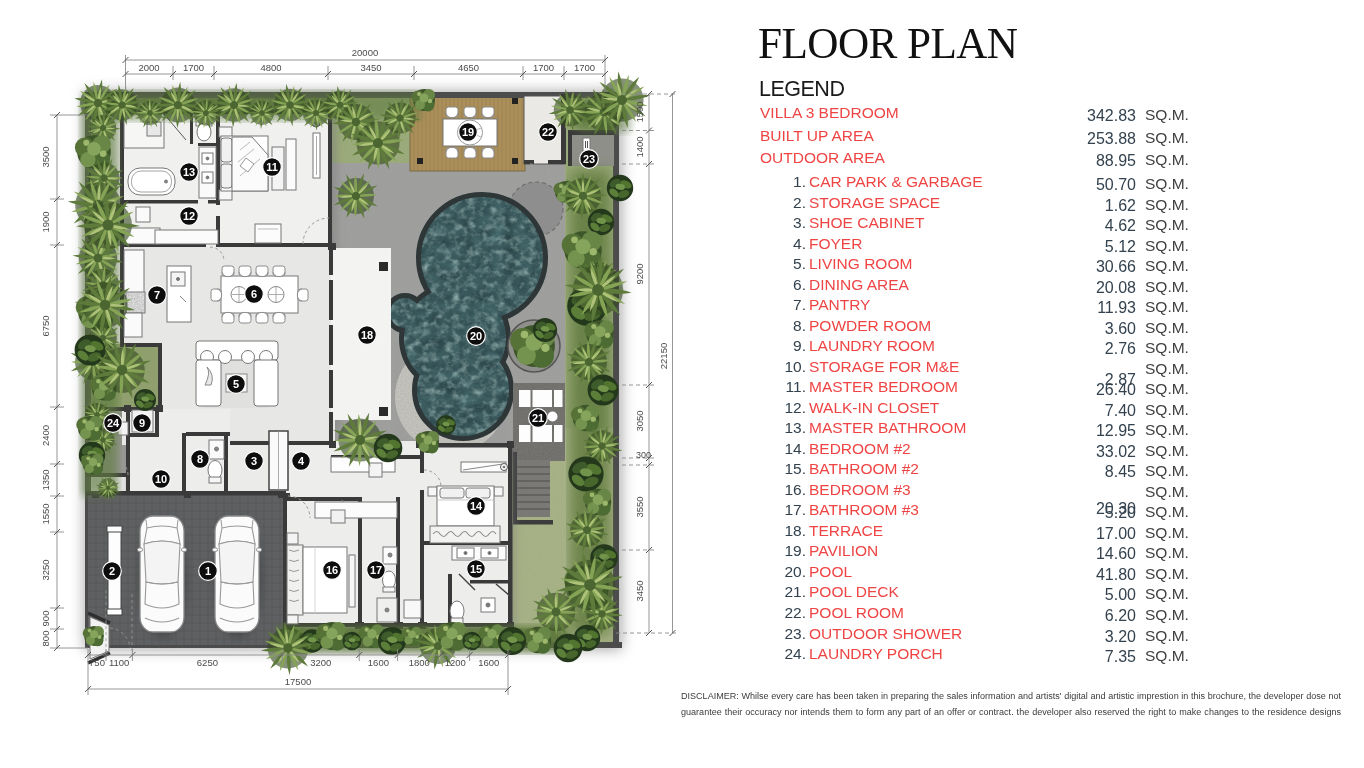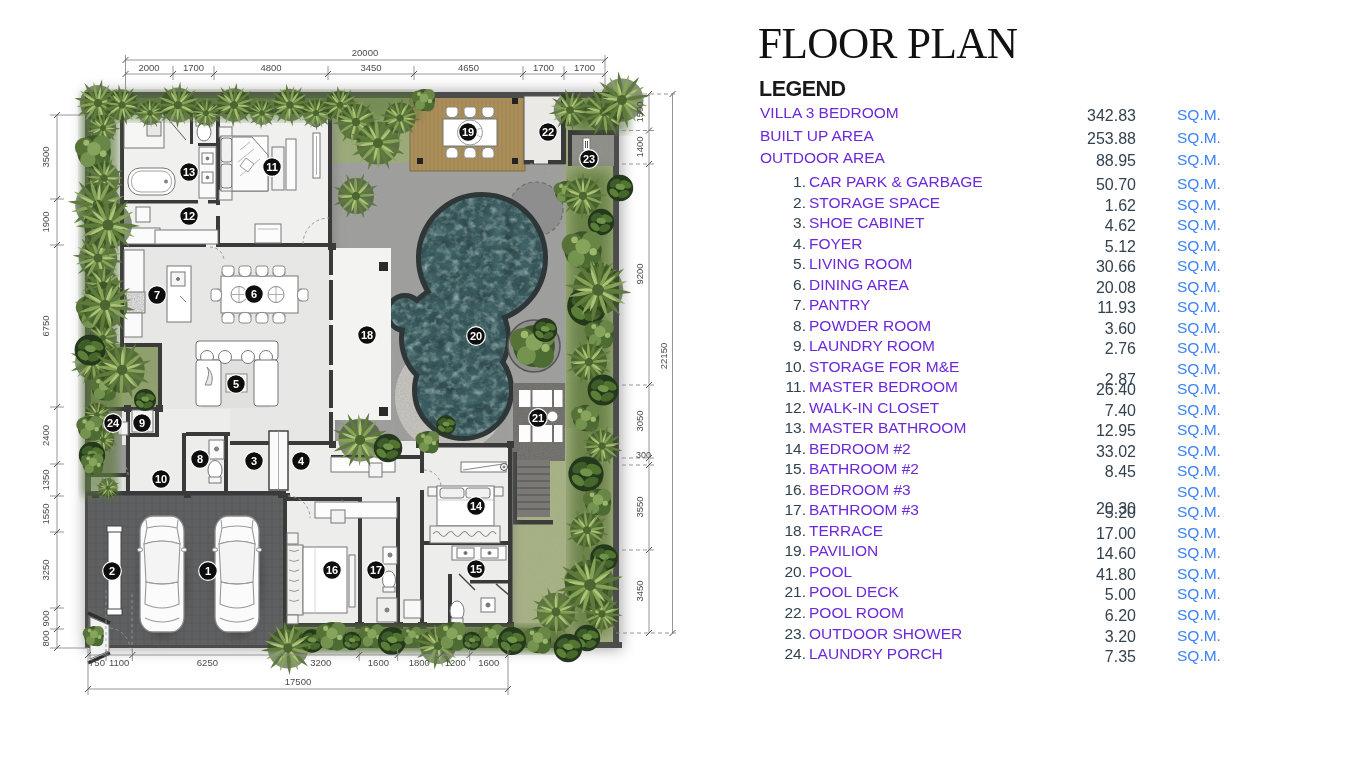--- a/index.html
+++ b/index.html
@@ -1,24 +1,24 @@
 <!DOCTYPE html>
 <html><head>
 <meta charset="utf-8">
 <style>
   html,body{margin:0;padding:0;background:#fff;width:1364px;height:768px;overflow:hidden;}
   #page{position:relative;width:1364px;height:768px;background:#fff;font-family:"Liberation Sans",sans-serif;}
   #plan{position:absolute;left:0;top:0;}
   .ttl{position:absolute;left:758px;top:17px;font-family:"Liberation Serif",serif;font-size:45px;color:#111;letter-spacing:-0.6px;transform:scale(0.96,1);transform-origin:left top;}
-  .leg{position:absolute;left:759px;top:77px;font-size:21.5px;font-weight:bold;color:#1a1a1a;letter-spacing:-0.5px;}
+  .leg{position:absolute;left:759px;top:77px;font-size:21.5px;font-weight:normal;color:#1a1a1a;letter-spacing:-0.5px;}
   .row{position:absolute;height:18px;font-size:15.5px;color:#33424e;white-space:nowrap;}
   .num{position:absolute;left:745px;width:61px;text-align:right;color:#33424e;}
-  .lab{position:absolute;left:809px;color:#6d28d9;text-align:center;}
+  .lab{position:absolute;left:809px;color:#ef4444;text-align:center;}
   .val{position:absolute;left:1066px;width:70px;text-align:right;color:#33424e;font-size:16px;}
-  .sqm{position:absolute;left:1177px;top:2px;color:#3b82f6;}
+  .sqm{position:absolute;left:1145px;top:2px;color:#404040;}
   .disc{position:absolute;left:681px;top:688px;width:660px;font-size:9.05px;line-height:16.2px;color:#3c3c3c;}
 </style>
 </head>
 <body>
 <div id="page">
 
 <svg id="plan" width="700" height="768" viewBox="0 0 700 768">
 <defs>
 <filter id="blur7">
           <feGaussianBlur stdDeviation="7"></feGaussianBlur>
@@ -1069,14 +1069,16 @@
       </div>
 <div class="row" style="top:645px">
         <span class="num">24.</span>
         <span class="lab">LAUNDRY PORCH</span>
         <span class="val" style="top:3px">7.35</span>
         <span class="sqm">SQ.M.</span>
       </div>
 </div>
 
 <div class="disc">
+      <div style="text-align:justify;text-align-last:justify;">DISCLAIMER: Whilse every care has been taken in preparing the sales information and artists' digital and artistic imprestion in this brochure, the developer dose not</div>
+      <div style="text-align:justify;text-align-last:justify;">guarantee their occuracy nor intends them to form any part of an offer or contract. the developer also reserved the right to make changes to the residence designs</div>
     </div>
 </div>
 
 </body></html>

